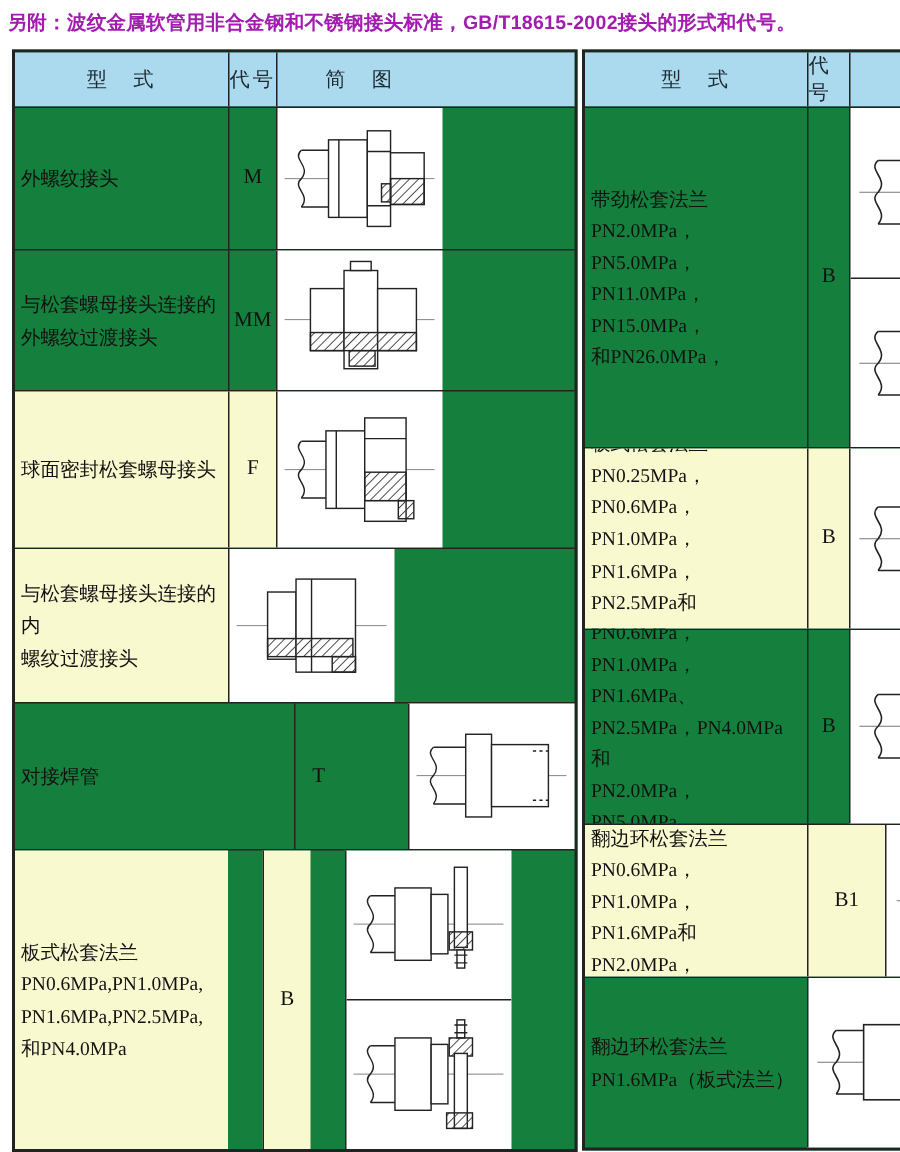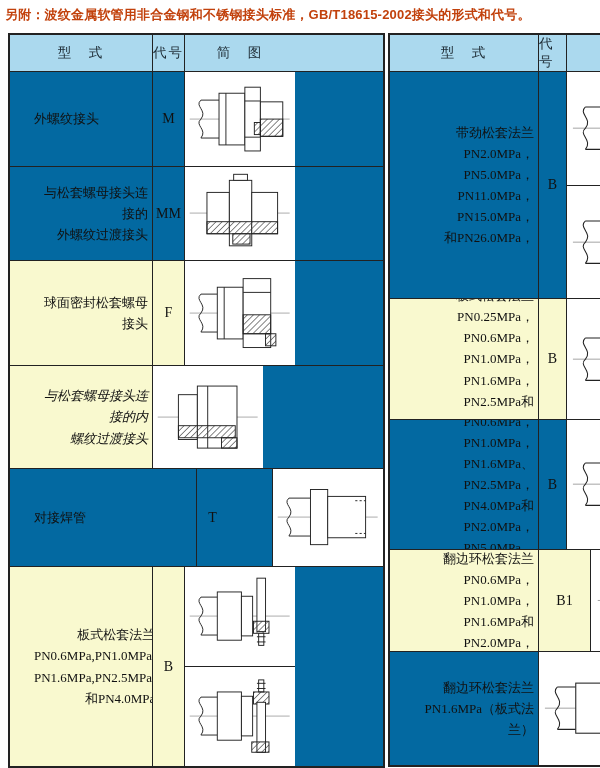--- a/index.html
+++ b/index.html
@@ -4,44 +4,44 @@
 <style>
   html,body{margin:0;padding:0;}
   body{
     width:600px;height:768px;overflow:hidden;position:relative;
     background:var(--page-bg,#fff);
     font-family:"Liberation Sans","DejaVu Sans",sans-serif;
     color:#111;
   }
   .page-title{
     position:absolute;left:5px;top:6px;width:592px;
-    font-size:13px;font-weight:bold;letter-spacing:.2px;color:#c2410c;
+    font-size:13px;font-weight:bold;letter-spacing:.2px;color:#a21caf;
   }
   .tables{
     position:absolute;left:8px;top:33px;display:flex;gap:3px;align-items:flex-start;
   }
   .half{
     border:2px solid var(--border,#222);
-    background:#0369a1;
+    background:#15803d;
   }
   .t-row{display:flex;}
   .t-row + .t-row{border-top:1px solid var(--border,#222);}
   .cell{box-sizing:border-box;overflow:hidden;}
   .cell + .cell{border-left:1px solid var(--border,#222);}
   .t-row.header{height:36px;background:var(--header-bg,#abd9ee);}
   .t-row.header .cell{
     display:flex;align-items:center;justify-content:center;
     font-family:"Liberation Serif","DejaVu Serif",serif;
     font-size:13.5px;color:#1c2a33;letter-spacing:2px;
   }
   .cell.type{
     display:flex;align-items:center;
-    padding:4px 4px 4px 24px;
+    padding:4px 4px 4px 4px;
     font-family:"Liberation Serif","DejaVu Serif",serif;
-    font-size:13px;line-height:1.62;white-space:pre-line;text-align:right;
+    font-size:13px;line-height:1.62;white-space:pre-line;
   }
   .cell.code{
     display:flex;align-items:center;justify-content:center;
     font-family:"Liberation Serif","DejaVu Serif",serif;
     font-size:14px;
   }
   .cell.hl{background:var(--highlight-bg,#f9f9cf);}
   .cell.diagram{display:flex;flex-direction:column;background:#fff;}
   .diag-sub{flex:1;display:flex;align-items:center;justify-content:center;min-height:0;}
   .diag-sub + .diag-sub{border-top:1px solid var(--border,#222);}
@@ -124,21 +124,21 @@
                 <line x1="42" y1="20" x2="42" y2="80"></line>
                 <rect x="64" y="10" width="32" height="80" fill="#fff"></rect>
                 <path d="M64,26H96M64,74H96"></path>
                 <rect x="64" y="52" width="32" height="22" fill="url(#hatchp)"></rect>
                 <rect x="90" y="74" width="12" height="14" fill="url(#hatchp)"></rect>
               </g>
             </svg>
           </div>
         </div>
       </div>
-      <div class="t-row" style="height: 102px; font-style: italic;">
+      <div class="t-row" style="height: 102px;">
         <div class="cell type hl" style="width: 142px;">与松套螺母接头连接的内
 螺纹过渡接头</div>
         <div class="cell diagram" style="width: 111px;">
           <div class="diag-sub">
             <svg viewBox="0 0 120 100" preserveAspectRatio="xMidYMid meet">
               <g fill="none" stroke="#222" stroke-width="1.1">
                 <line x1="2" y1="50" x2="118" y2="50" stroke="#777" stroke-width="0.7"></line>
                 <rect x="26" y="24" width="22" height="52" fill="#fff"></rect>
                 <rect x="48" y="14" width="46" height="72" fill="#fff"></rect>
                 <line x1="60" y1="14" x2="60" y2="86"></line>
@@ -160,21 +160,21 @@
                 <path d="M15,28c-8,7,8,12,0,22c-8,7,8,12,0,22"></path>
                 <path d="M15,28H40M15,72H40"></path>
                 <rect x="40" y="18" width="20" height="64" fill="#fff"></rect>
                 <rect x="60" y="26" width="44" height="48" fill="#fff"></rect>
                 <path d="M92,31h12M92,69h12" stroke-dasharray="2.5,2.5"></path>
               </g>
             </svg>
           </div>
         </div>
       </div>
-      <div class="t-row" style="height: 199px;">
+      <div class="t-row" style="height: 199px; gap: 23px;">
         <div class="cell type hl" style="width: 142px;">板式松套法兰
 PN0.6MPa,PN1.0MPa,
 PN1.6MPa,PN2.5MPa,
 和PN4.0MPa</div>
         <div class="cell code hl" style="width: 32px;">B</div>
         <div class="cell diagram" style="width: 111px;">
           <div class="diag-sub">
             <svg viewBox="0 0 120 100" preserveAspectRatio="xMidYMid meet">
               <g fill="none" stroke="#222" stroke-width="1.1">
                 <line x1="2" y1="50" x2="118" y2="50" stroke="#777" stroke-width="0.7"></line>

